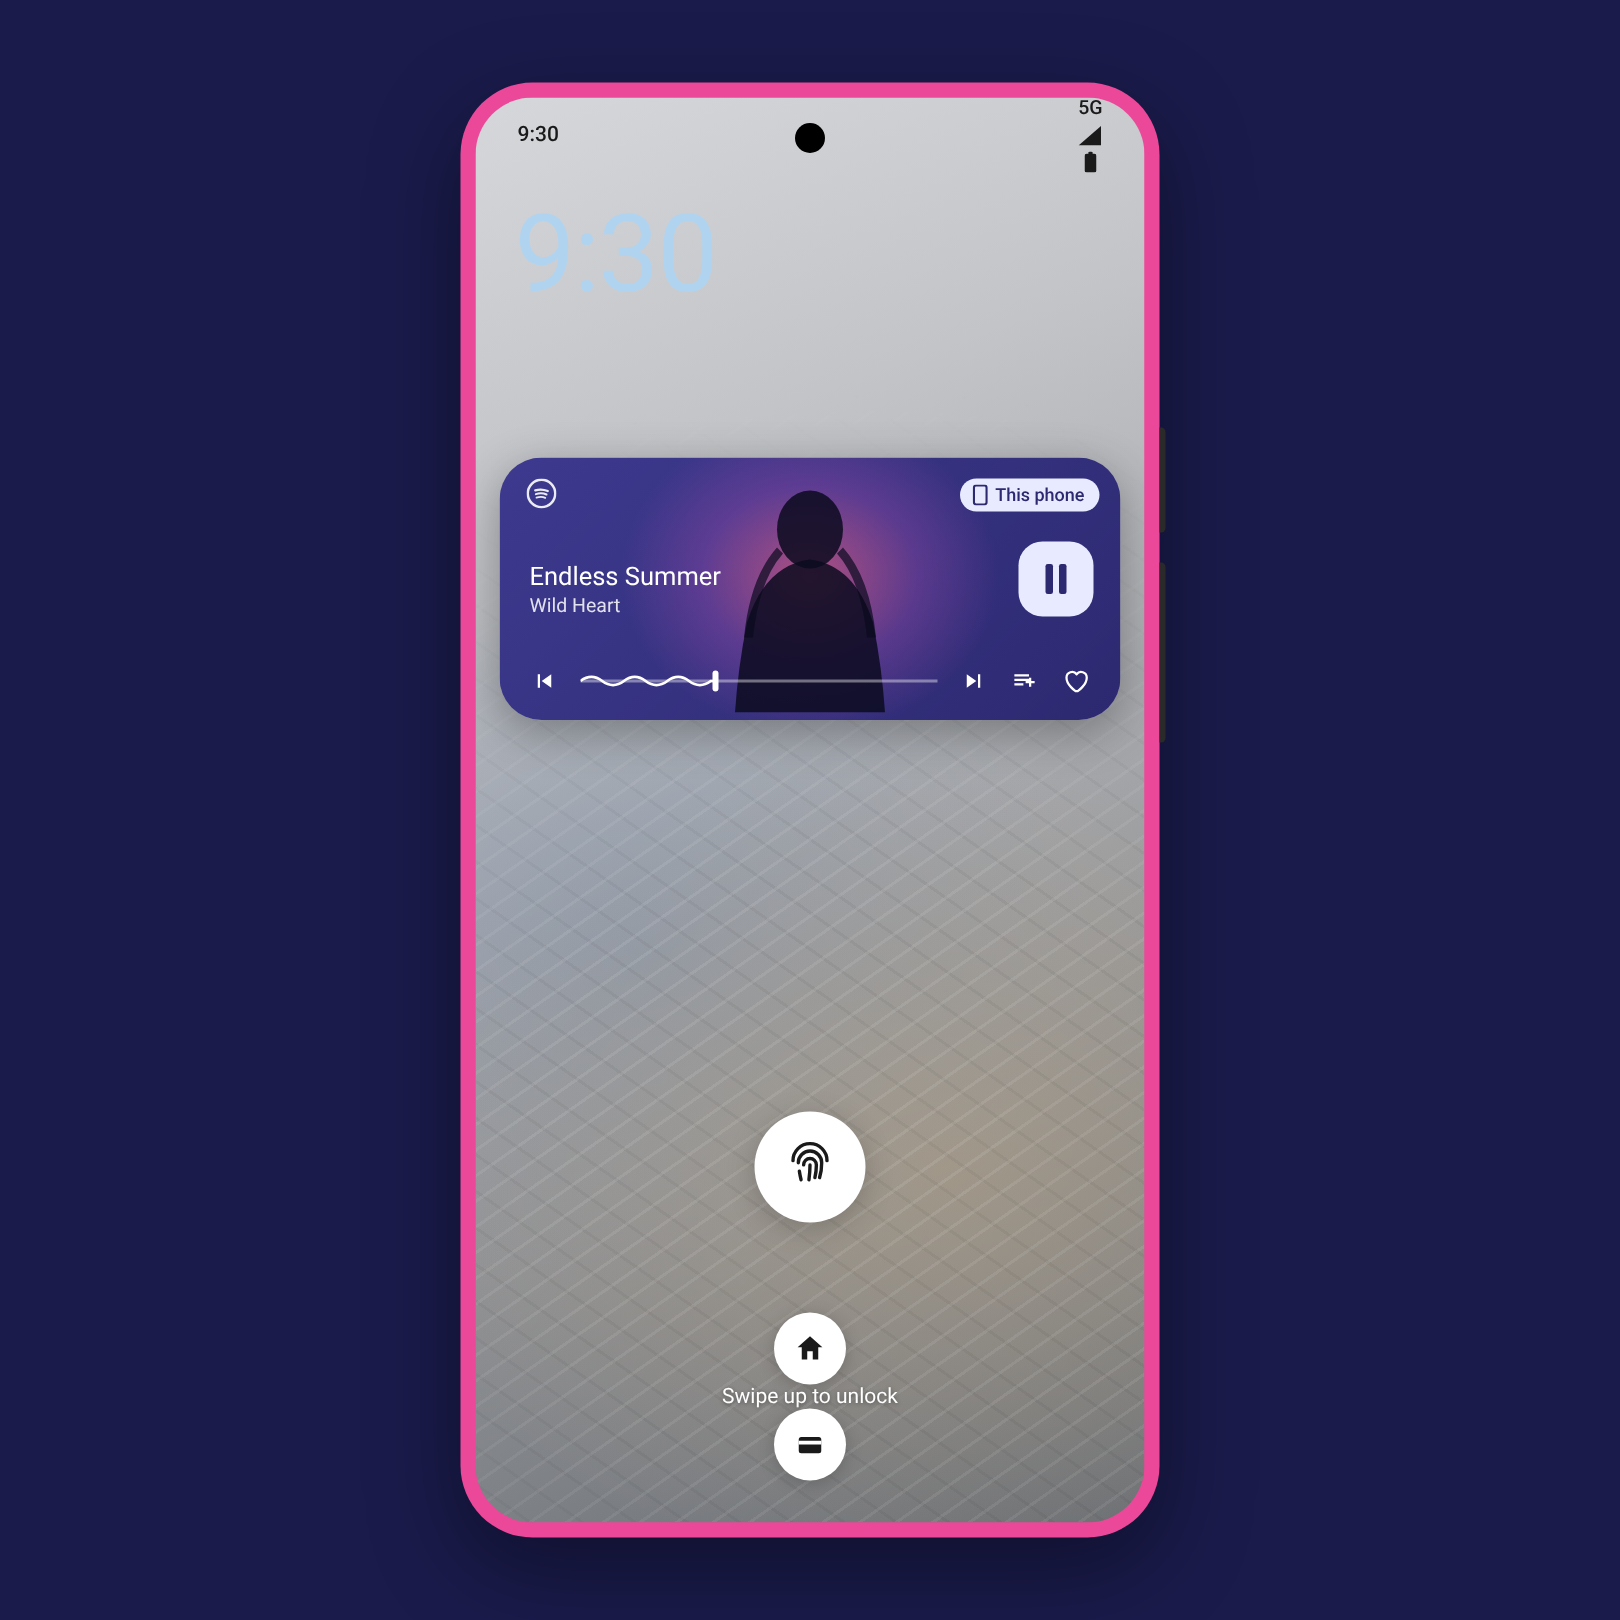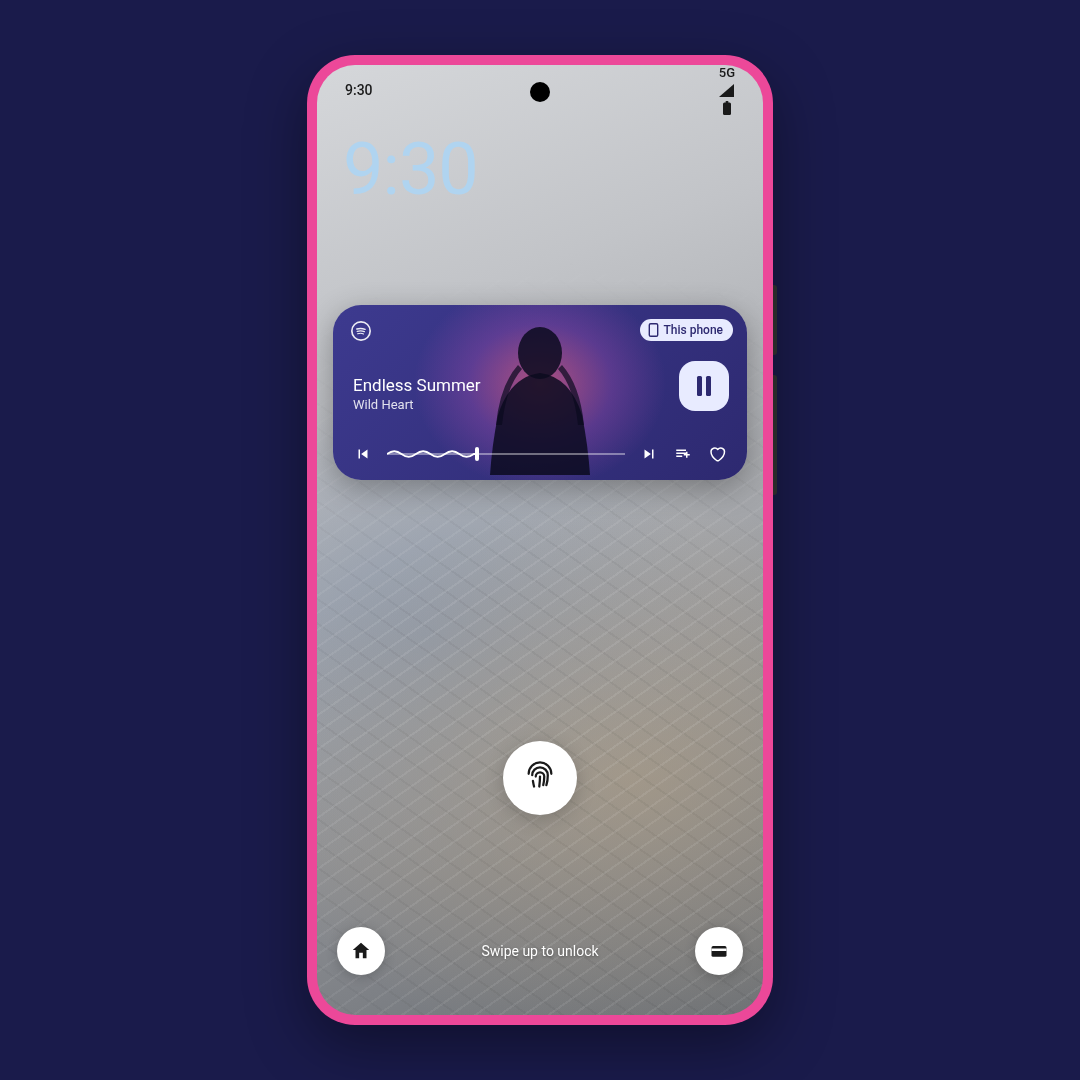--- a/index.html
+++ b/index.html
@@ -133,21 +133,21 @@
     top: 10px;
     transform: translateX(-50%);
     width: 140px;
     height: 160px;
   }
   .media-top {
     position: absolute;
     top: 14px; left: 18px; right: 14px;
     display: flex;
     justify-content: space-between;
-    align-items: flex-end;
+    align-items: flex-start;
   }
   .device-chip {
     background: #e8ebff;
     color: #2d2970;
     border-radius: 14px;
     padding: 4px 10px 4px 8px;
     font-size: 12px;
     font-weight: 500;
     display: flex;
     align-items: center;
@@ -224,27 +224,28 @@
     background: #fff;
     border-radius: 50%;
     display: flex;
     align-items: center;
     justify-content: center;
     z-index: 30;
     box-shadow: 0 4px 20px rgba(0,0,0,0.2);
   }
   .bottom-bar {
     position: absolute;
-    bottom: 40px;
+    bottom: 28px;
     left: 20px;
     right: 20px;
     display: flex;
     align-items: center;
-    justify-content: space-between;
+    justify-content: center;
     z-index: 30;
+    flex-direction: column;
   }
   .round-btn {
     width: 48px;
     height: 48px;
     background: #fff;
     border-radius: 50%;
     display: flex;
     align-items: center;
     justify-content: center;
     box-shadow: 0 2px 12px rgba(0,0,0,0.2);

